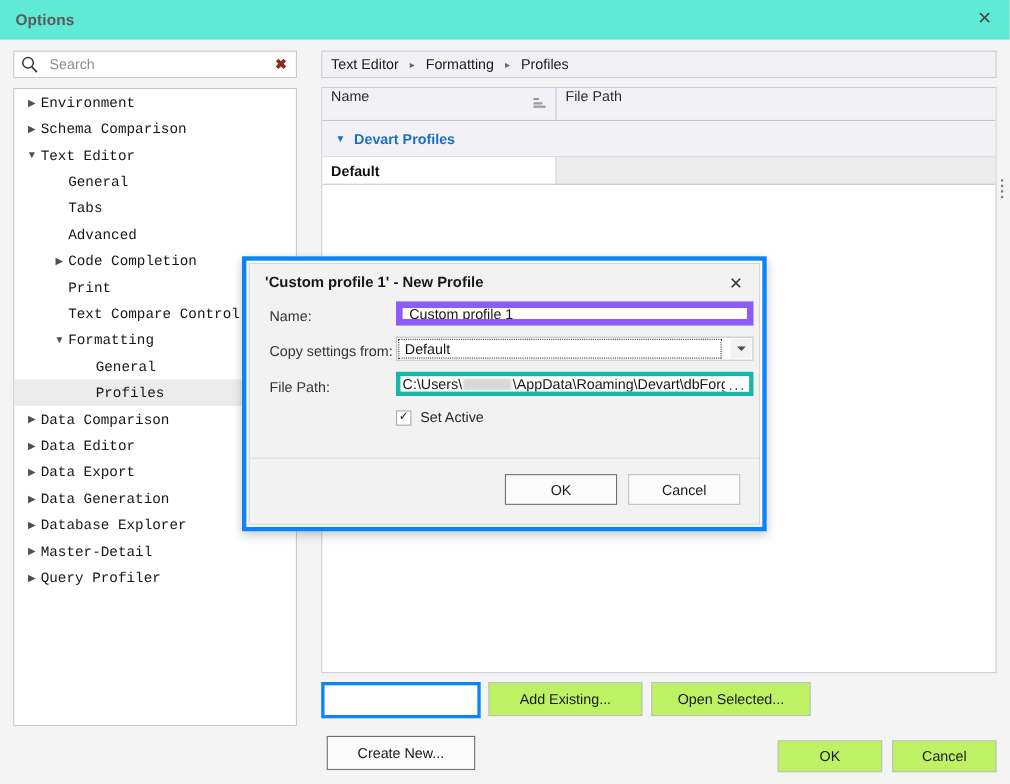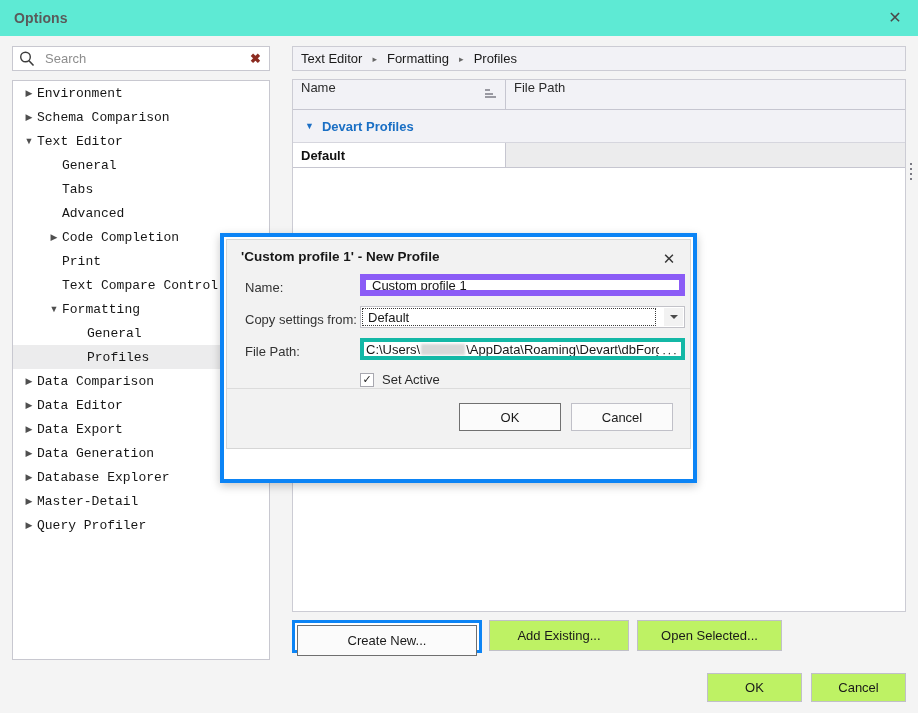--- a/index.html
+++ b/index.html
@@ -184,21 +184,21 @@
   }
   .btn.disabled { color: #a4a4a4; background: #f4f4f4; border-color: #d2d2d8; cursor: default; }
   .btn-wrap-highlight {
     border: 3px solid #0c84f5;
     padding: 2px;
     background: #ffffff;
     display: inline-block;
   }
   .btn-wrap-highlight .btn { border-color: #6f6f6f; background: #fbfbfb; }
 
-  .ab-create { width: 180px; }
+  .ab-create { width: 135px; margin-top: 44px; }
   .ab-add { width: 140px; margin-left: 7px; }
   .ab-open { width: 145px; margin-left: 8px; }
   .ab-setactive { width: 152px; margin-left: 8px; }
 
   .footer-buttons {
     position: absolute; right: 12px; top: 673px;
     display: flex; gap: 9px;
   }
   .footer-buttons .btn { width: 95px; height: 29px; }
 
@@ -215,21 +215,21 @@
   
   .dlg-outline {
     position: absolute; left: 220px; top: 233px;
     width: 477px; height: 250px;
     border: 4px solid #0c84f5;
     background: #ffffff;
     box-shadow: 0 3px 9px rgba(0,0,0,.22);
   }
   .dlg {
     position: absolute; left: 2px; top: 2px;
-    width: 465px; height: 210px;
+    width: 465px; height: 238px;
     background: #f2f2f2;
     border: 1px solid #d6d6d6;
   }
   .dlg-title {
     position: absolute; left: 14px; top: 9px;
     font-size: 13.5px; font-weight: bold; color: #171717;
   }
   .dlg-close {
     position: absolute; right: 8px; top: 6px;
     width: 26px; height: 24px;

